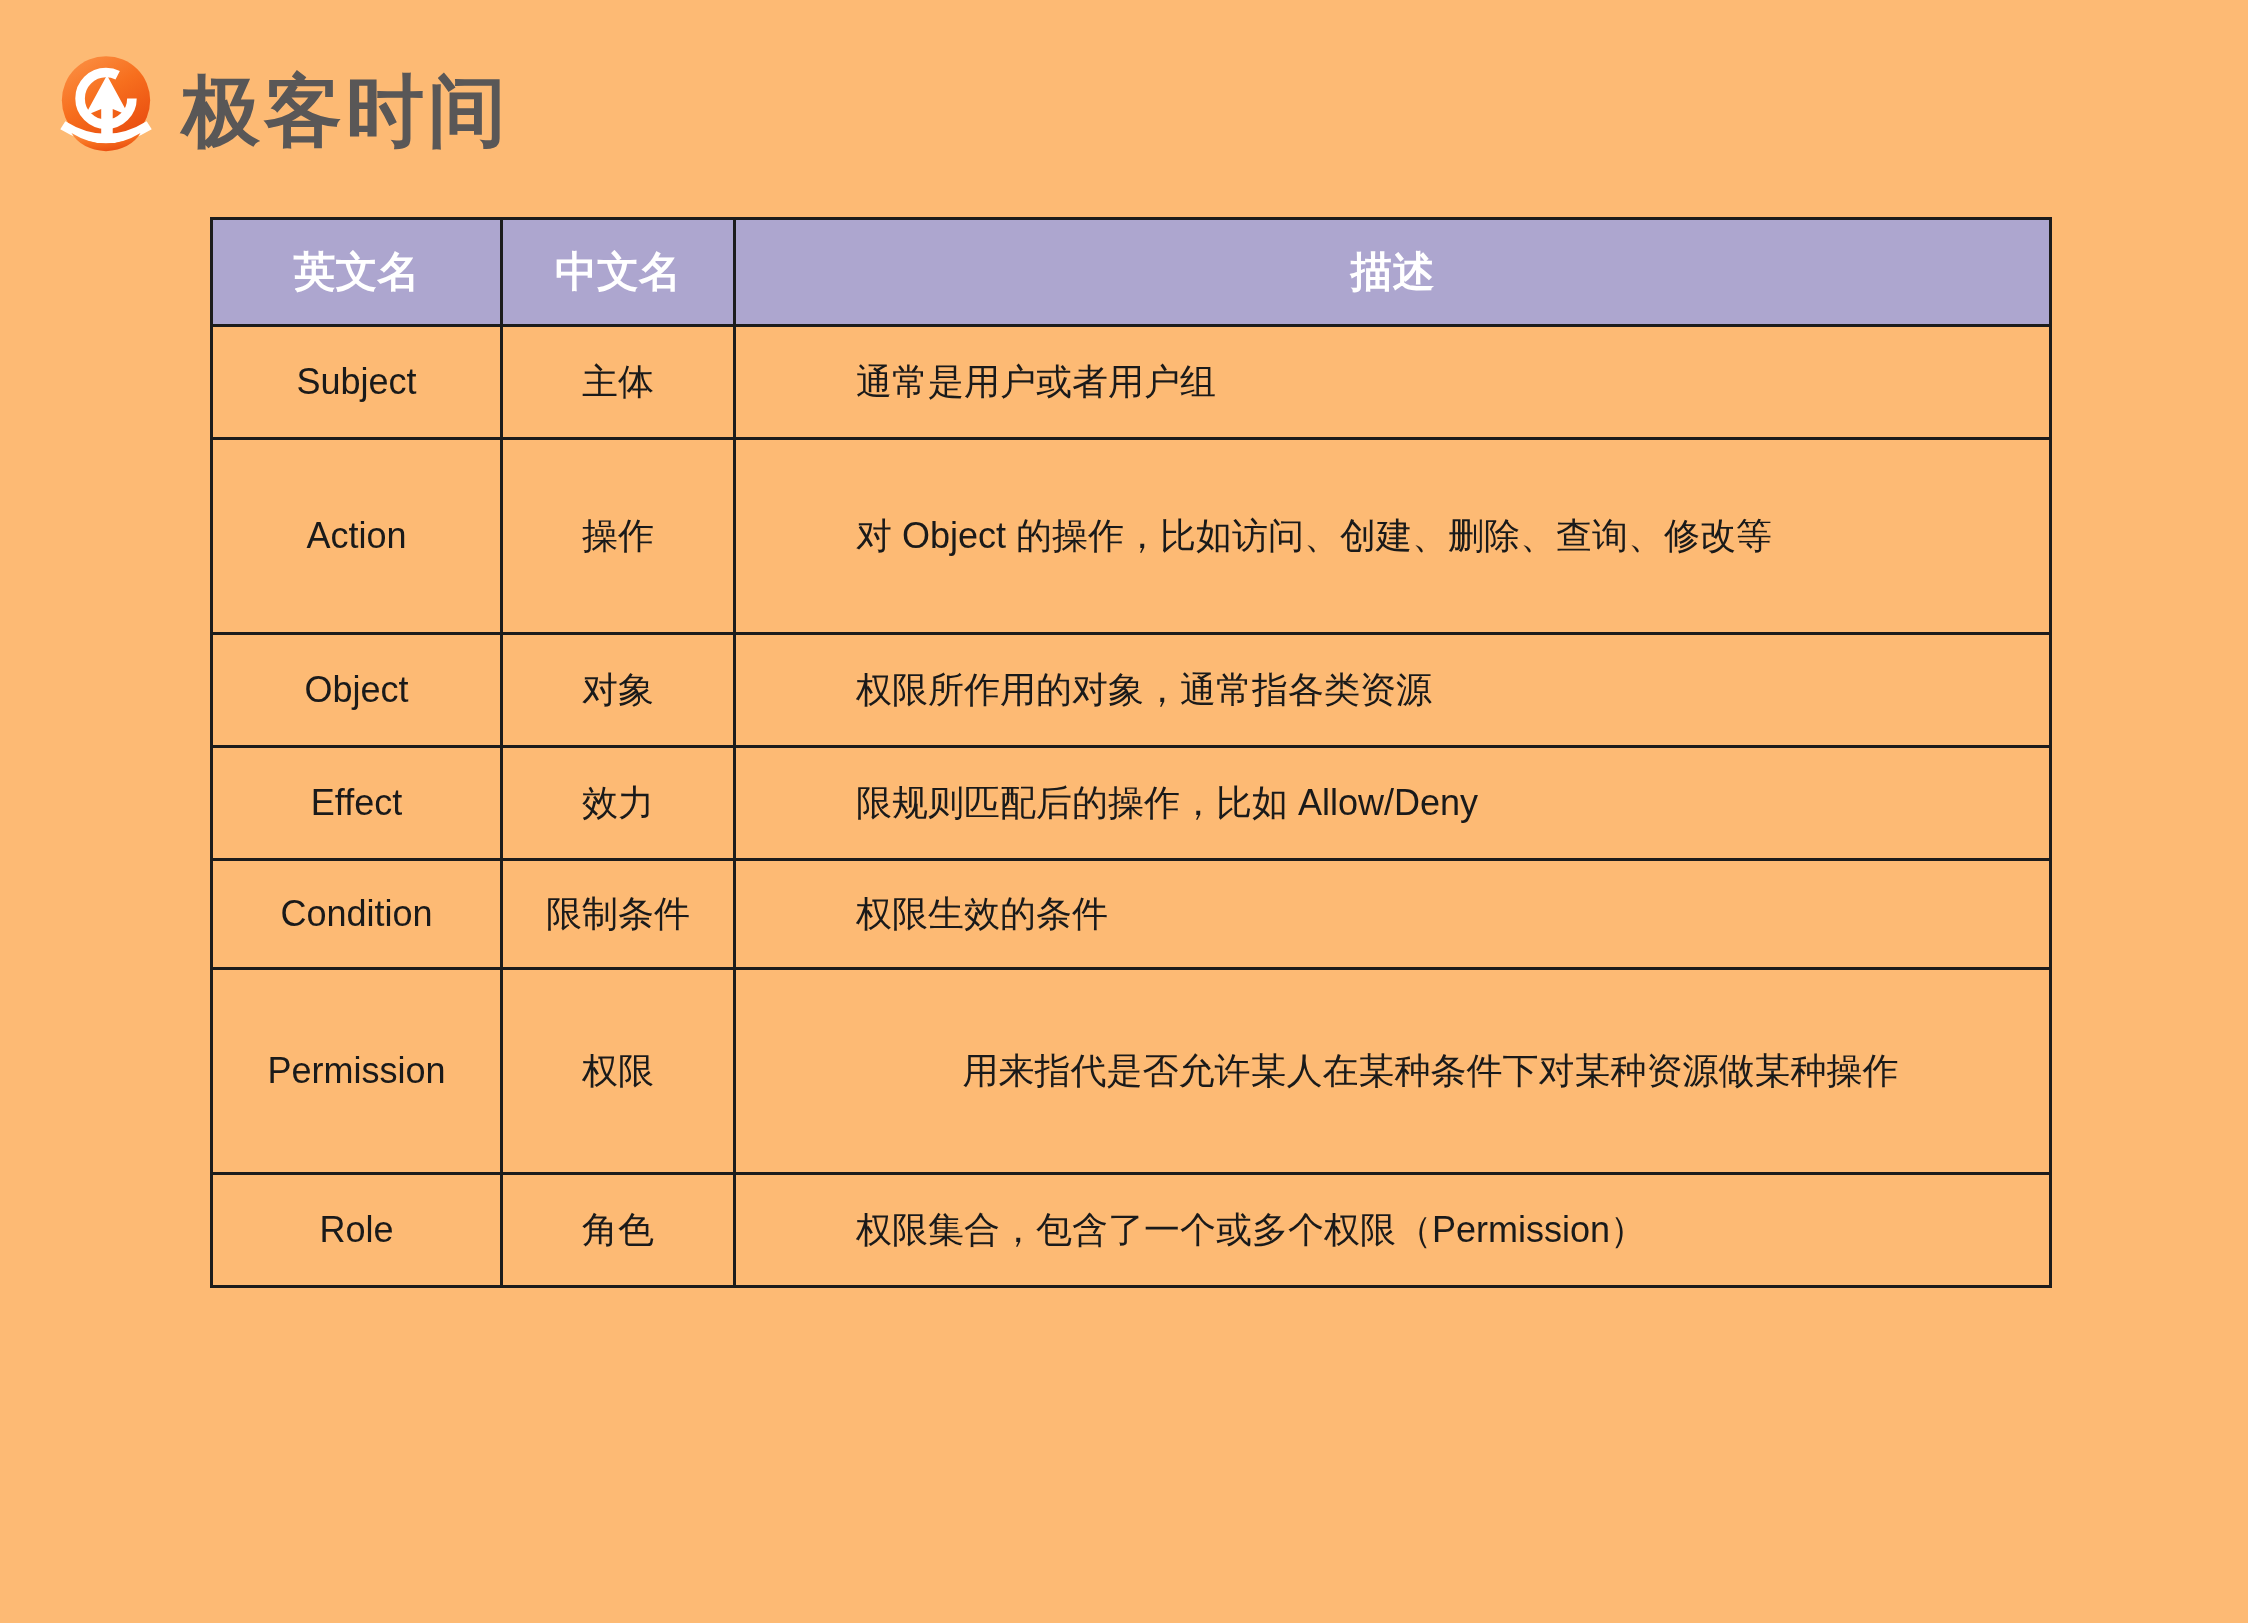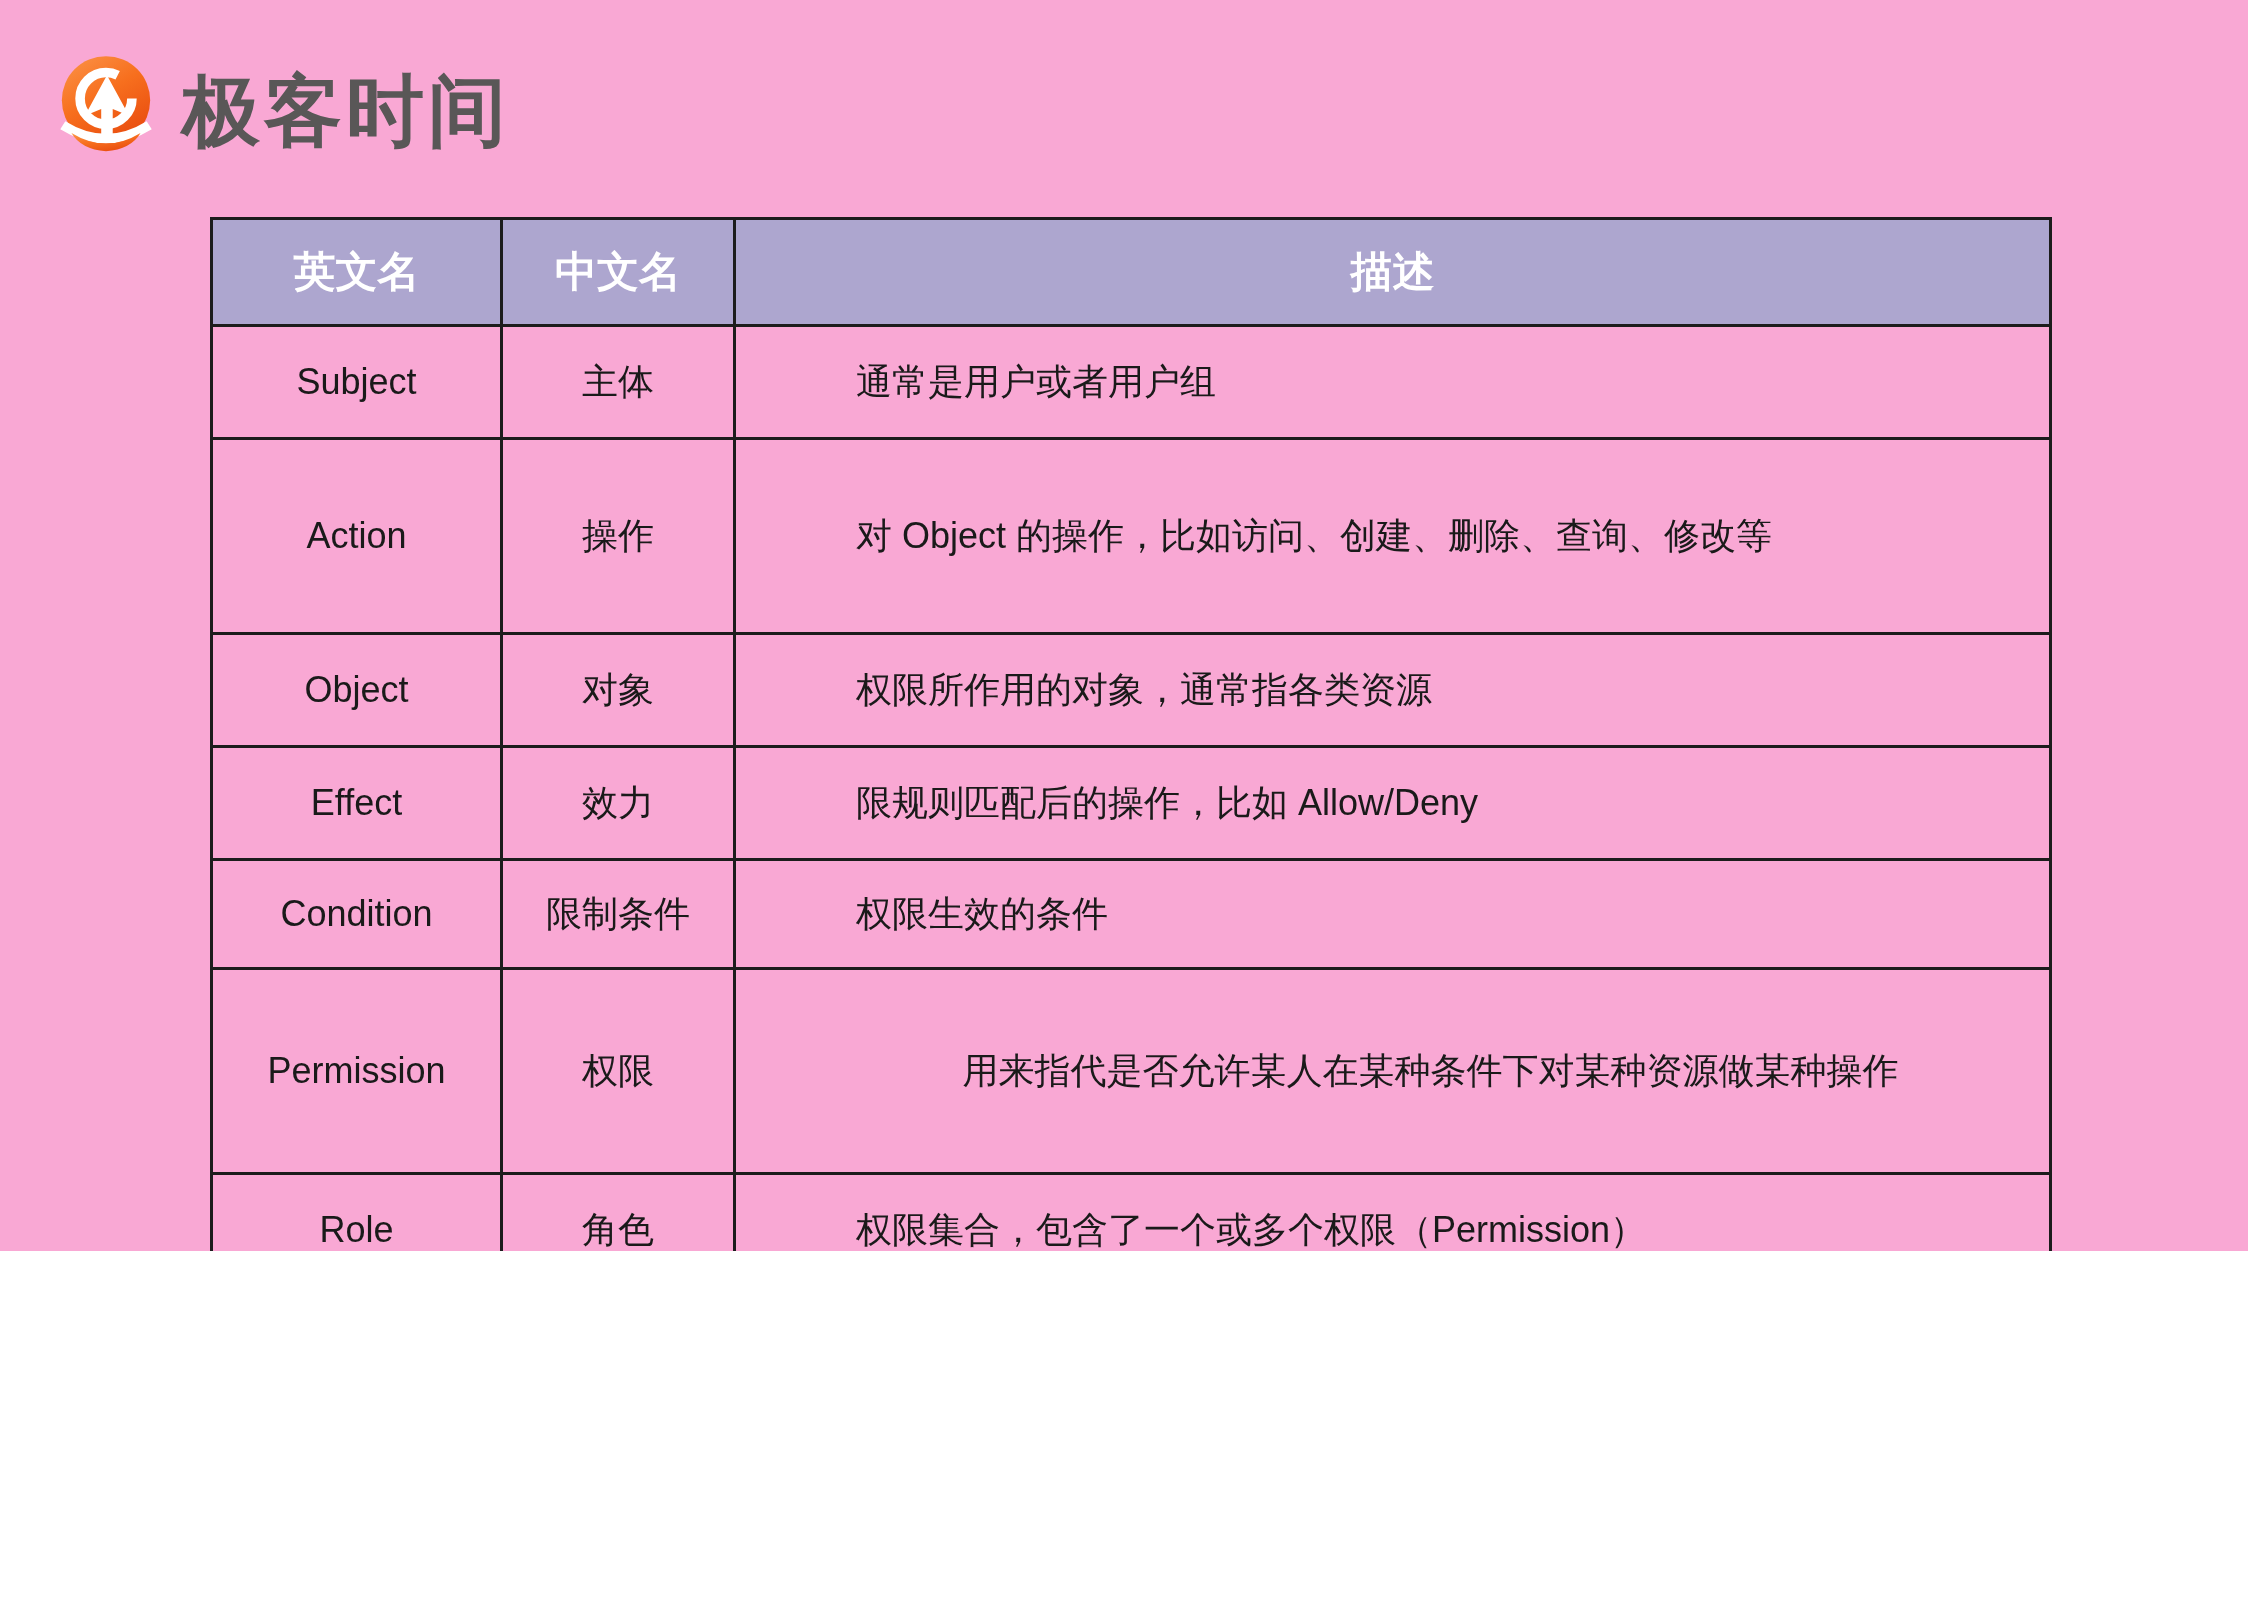--- a/index.html
+++ b/index.html
@@ -4,22 +4,22 @@
 <style>
   html, body {
     margin: 0;
     padding: 0;
     background: #ffffff;
     font-family: "Liberation Sans", "DejaVu Sans", sans-serif;
   }
   .slide {
     position: relative;
     width: 2248px;
-    height: 1251px;
-    background: #f9a8d4;
+    height: 1623px;
+    background: #fdba74;
     overflow: hidden;
   }
 
   
   .brand {
     position: absolute;
     left: 58px;
     top: 52px;
     display: flex;
     align-items: center;

